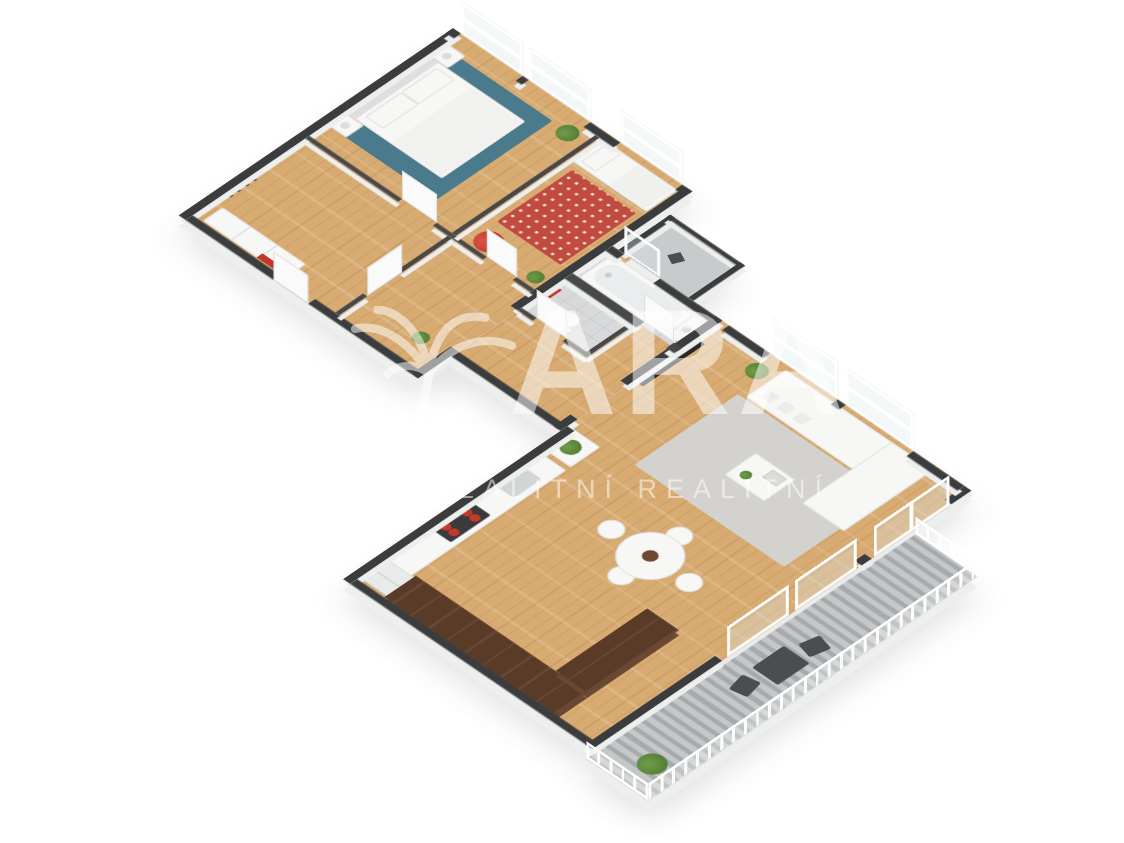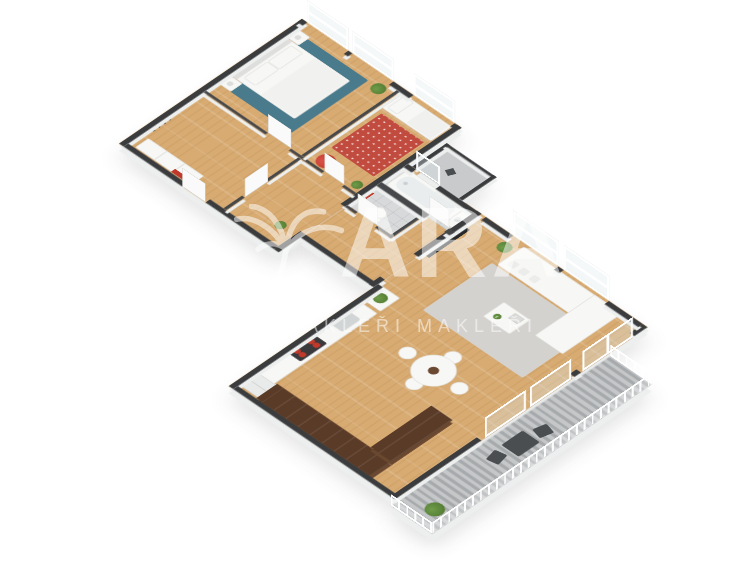--- a/index.html
+++ b/index.html
@@ -243,15 +243,15 @@
       <g fill="none" stroke="#ffffff" stroke-width="6" stroke-linecap="round">
         <path d="M32 128 C44 100 53 72 57 48"></path>
         <path d="M57 48 C41 22 20 12 4 16"></path>
         <path d="M57 48 C52 18 36 4 20 2"></path>
         <path d="M57 48 C61 16 77 4 97 8"></path>
         <path d="M57 48 C73 26 96 20 116 28"></path>
         <path d="M57 48 C47 40 36 41 27 48"></path>
       </g>
     </svg>
     <div class="wm-brand">ARA</div>
-    <div class="wm-tagline">MAKLÉŘI MAKLÉŘI</div>
+    <div class="wm-tagline">REALITNÍ REALITNÍ</div>
   </div>
 </div>
 
 </body></html>

